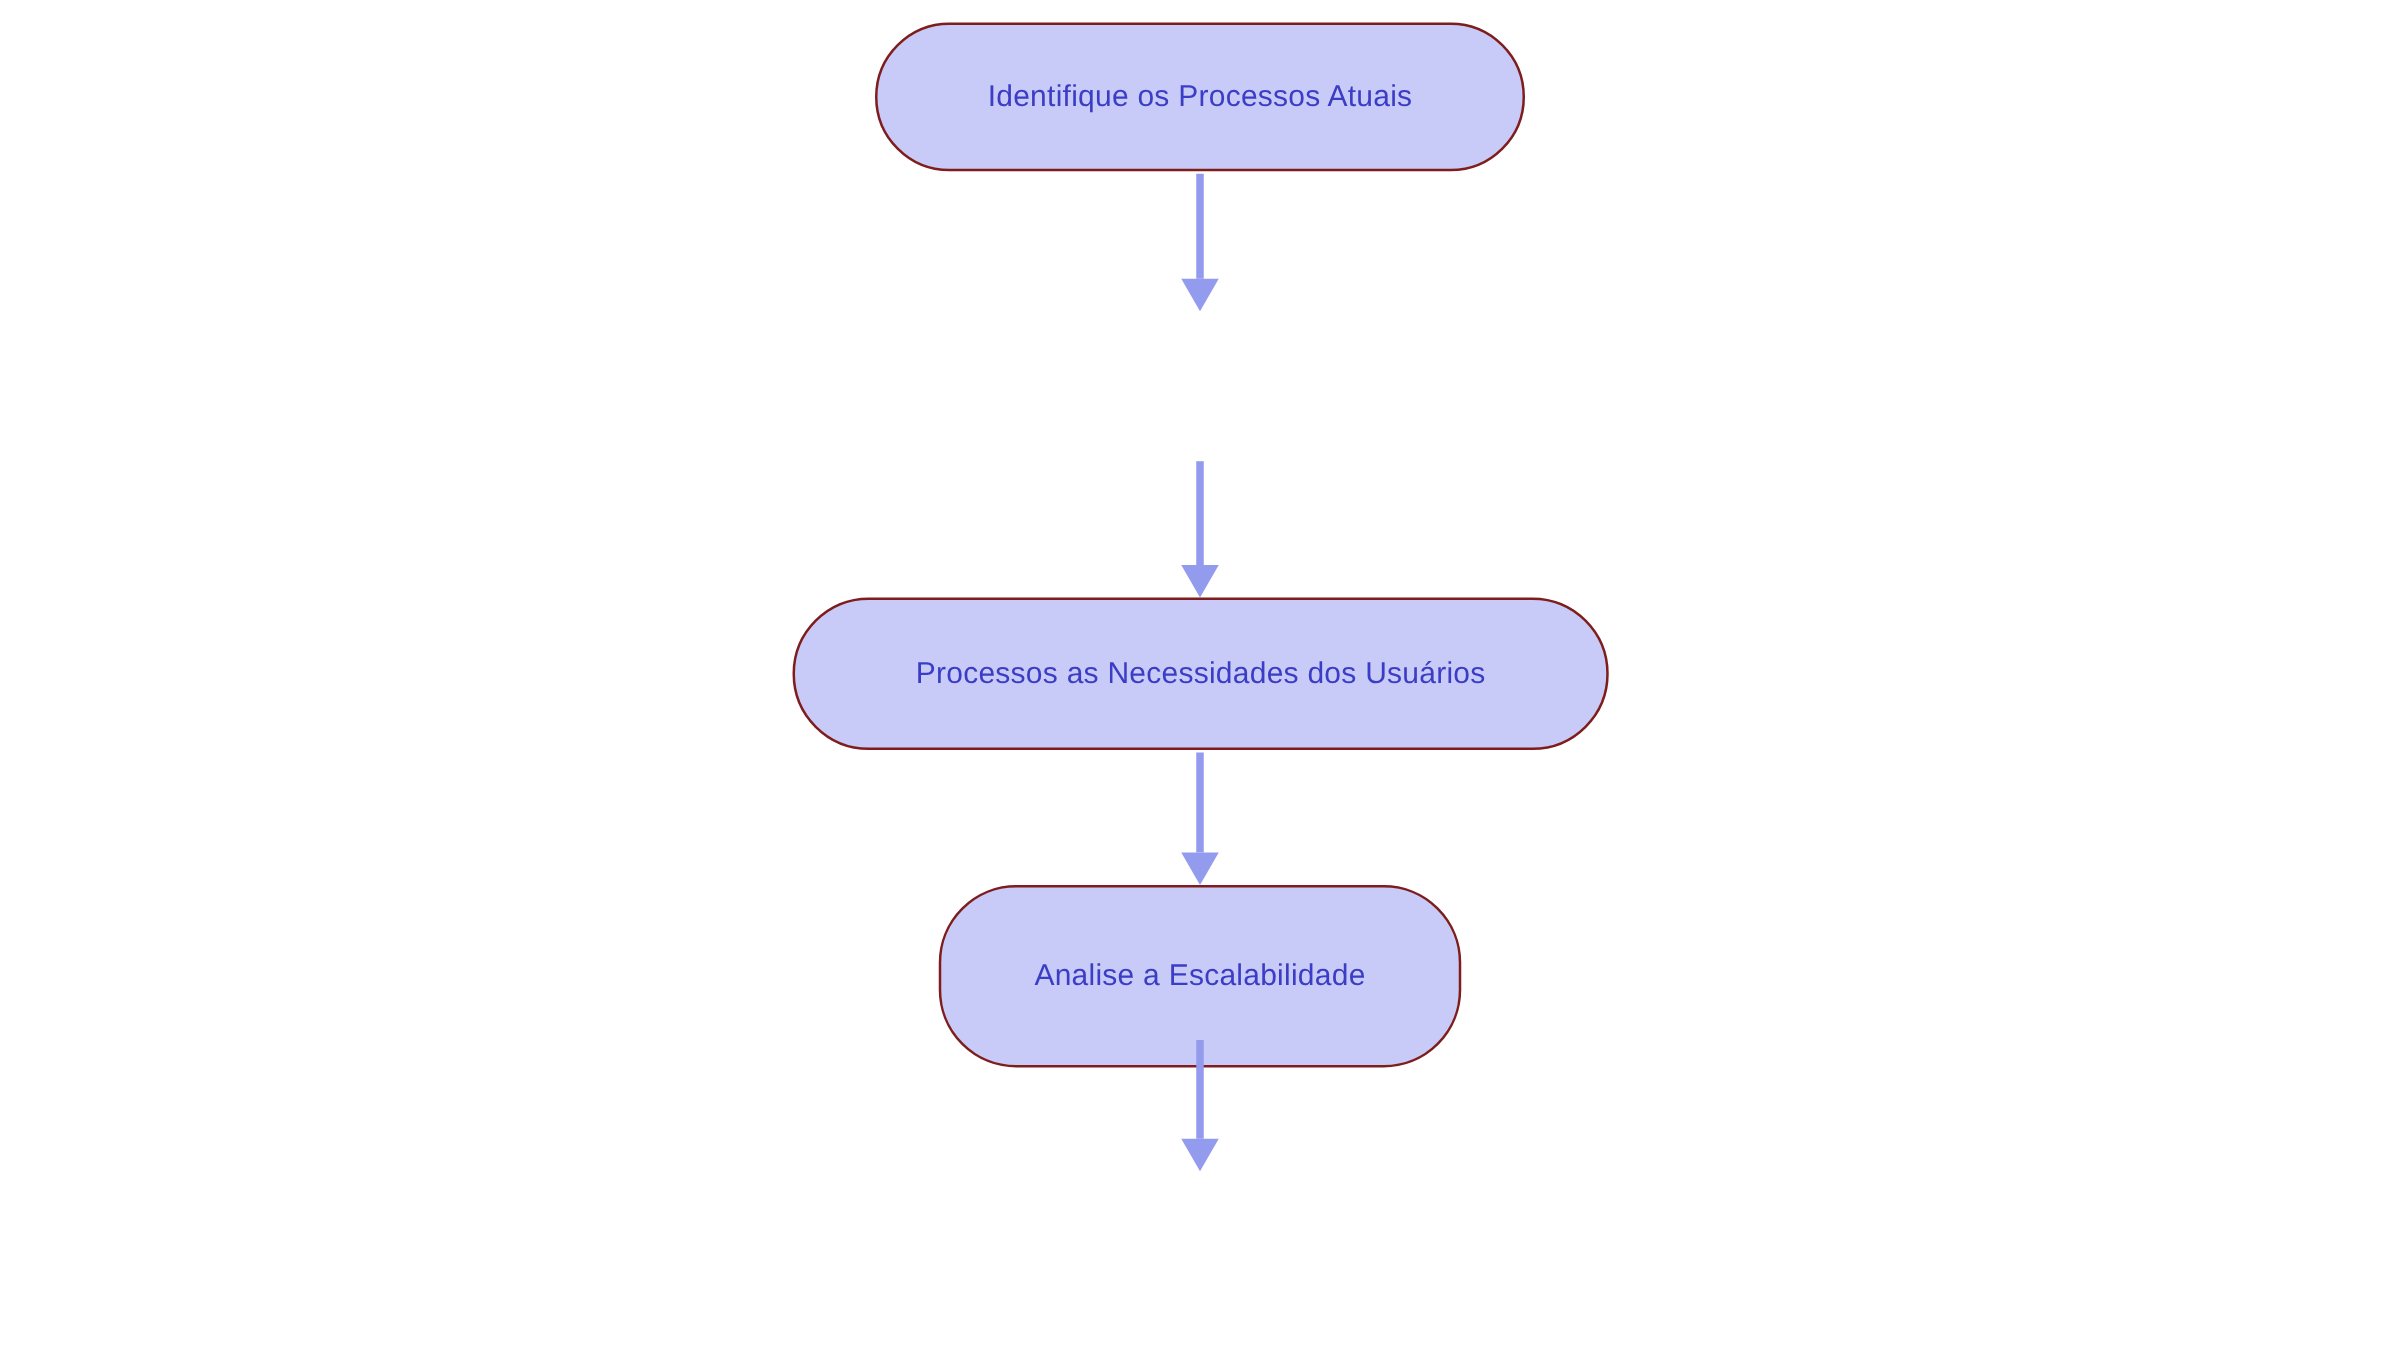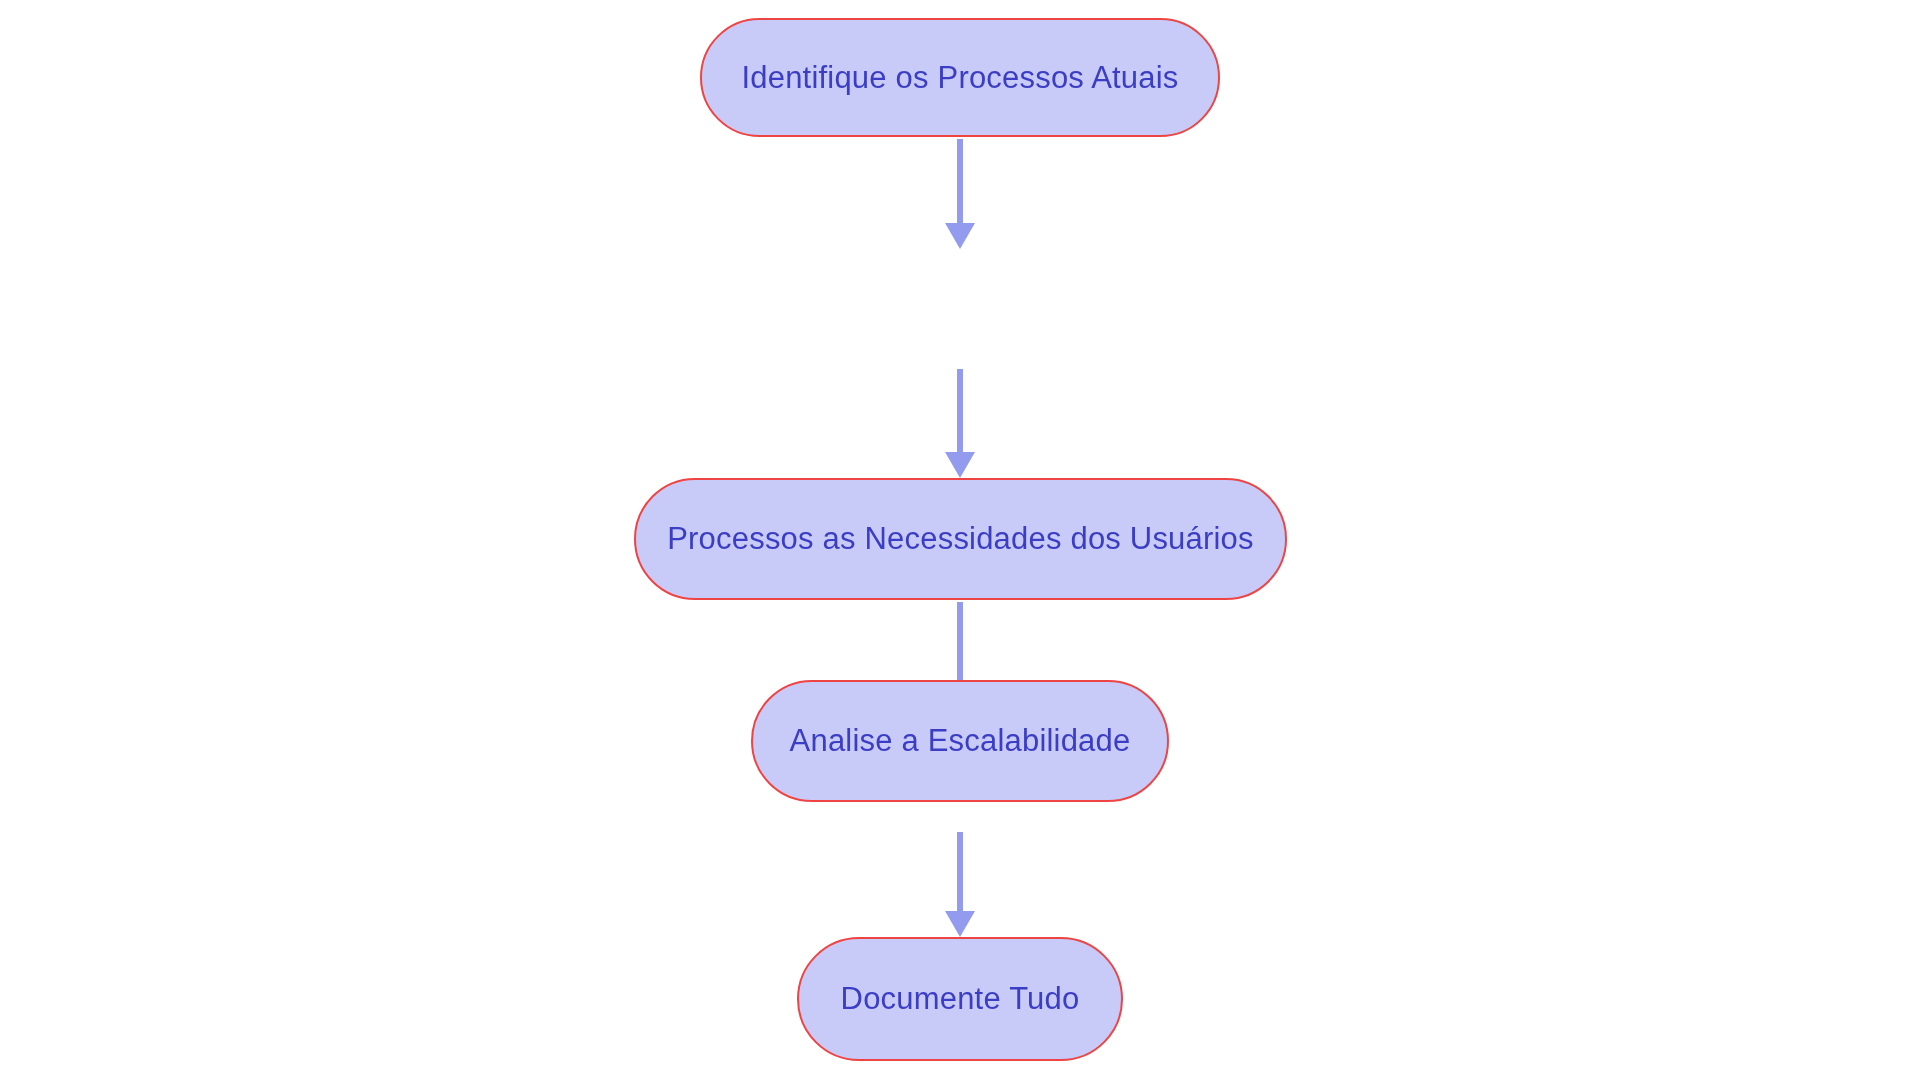--- a/index.html
+++ b/index.html
@@ -15,32 +15,32 @@
     overflow: hidden;
     font-family: "Liberation Sans", sans-serif;
   }
   .node {
     position: absolute;
     box-sizing: border-box;
     display: flex;
     align-items: center;
     justify-content: center;
     background: #c8cbf8;
-    border: 2px solid #ef4444;
+    border: 2px solid #7f1d1d;
     border-radius: 62px;
     color: #3b3ec4;
-    font-size: 31px;
+    font-size: 24px;
     letter-spacing: 0.2px;
     text-align: center;
     white-space: nowrap;
   }
   .node-1 { left: 700px; top: 18px;  width: 520px; height: 119px; }
   .node-2 { left: 753px; top: 249px; width: 414px; height: 118px; }
   .node-3 { left: 634px; top: 478px; width: 653px; height: 122px; }
-  .node-4 { left: 751px; top: 680px; width: 418px; height: 122px; }
+  .node-4 { left: 751px; top: 708px; width: 418px; height: 146px; }
   .node-5 { left: 797px; top: 937px; width: 326px; height: 124px; }
 
   .arrow {
     position: absolute;
     left: 957px;
     width: 6px;
     background: #939bee;
   }
   .arrow-1 { top: 139px; height: 84px; }
   .arrow-2 { top: 369px; height: 83px; }
@@ -85,17 +85,14 @@
   </div>
 
   <div class="node node-4">
     <span>Analise a Escalabilidade</span>
   </div>
 
   <div class="arrow arrow-4">
     <span class="arrow-head"></span>
   </div>
 
-  <div class="node node-5">
-    <span>Documente Tudo</span>
-  </div>
 
 </div>
 
 </body></html>

